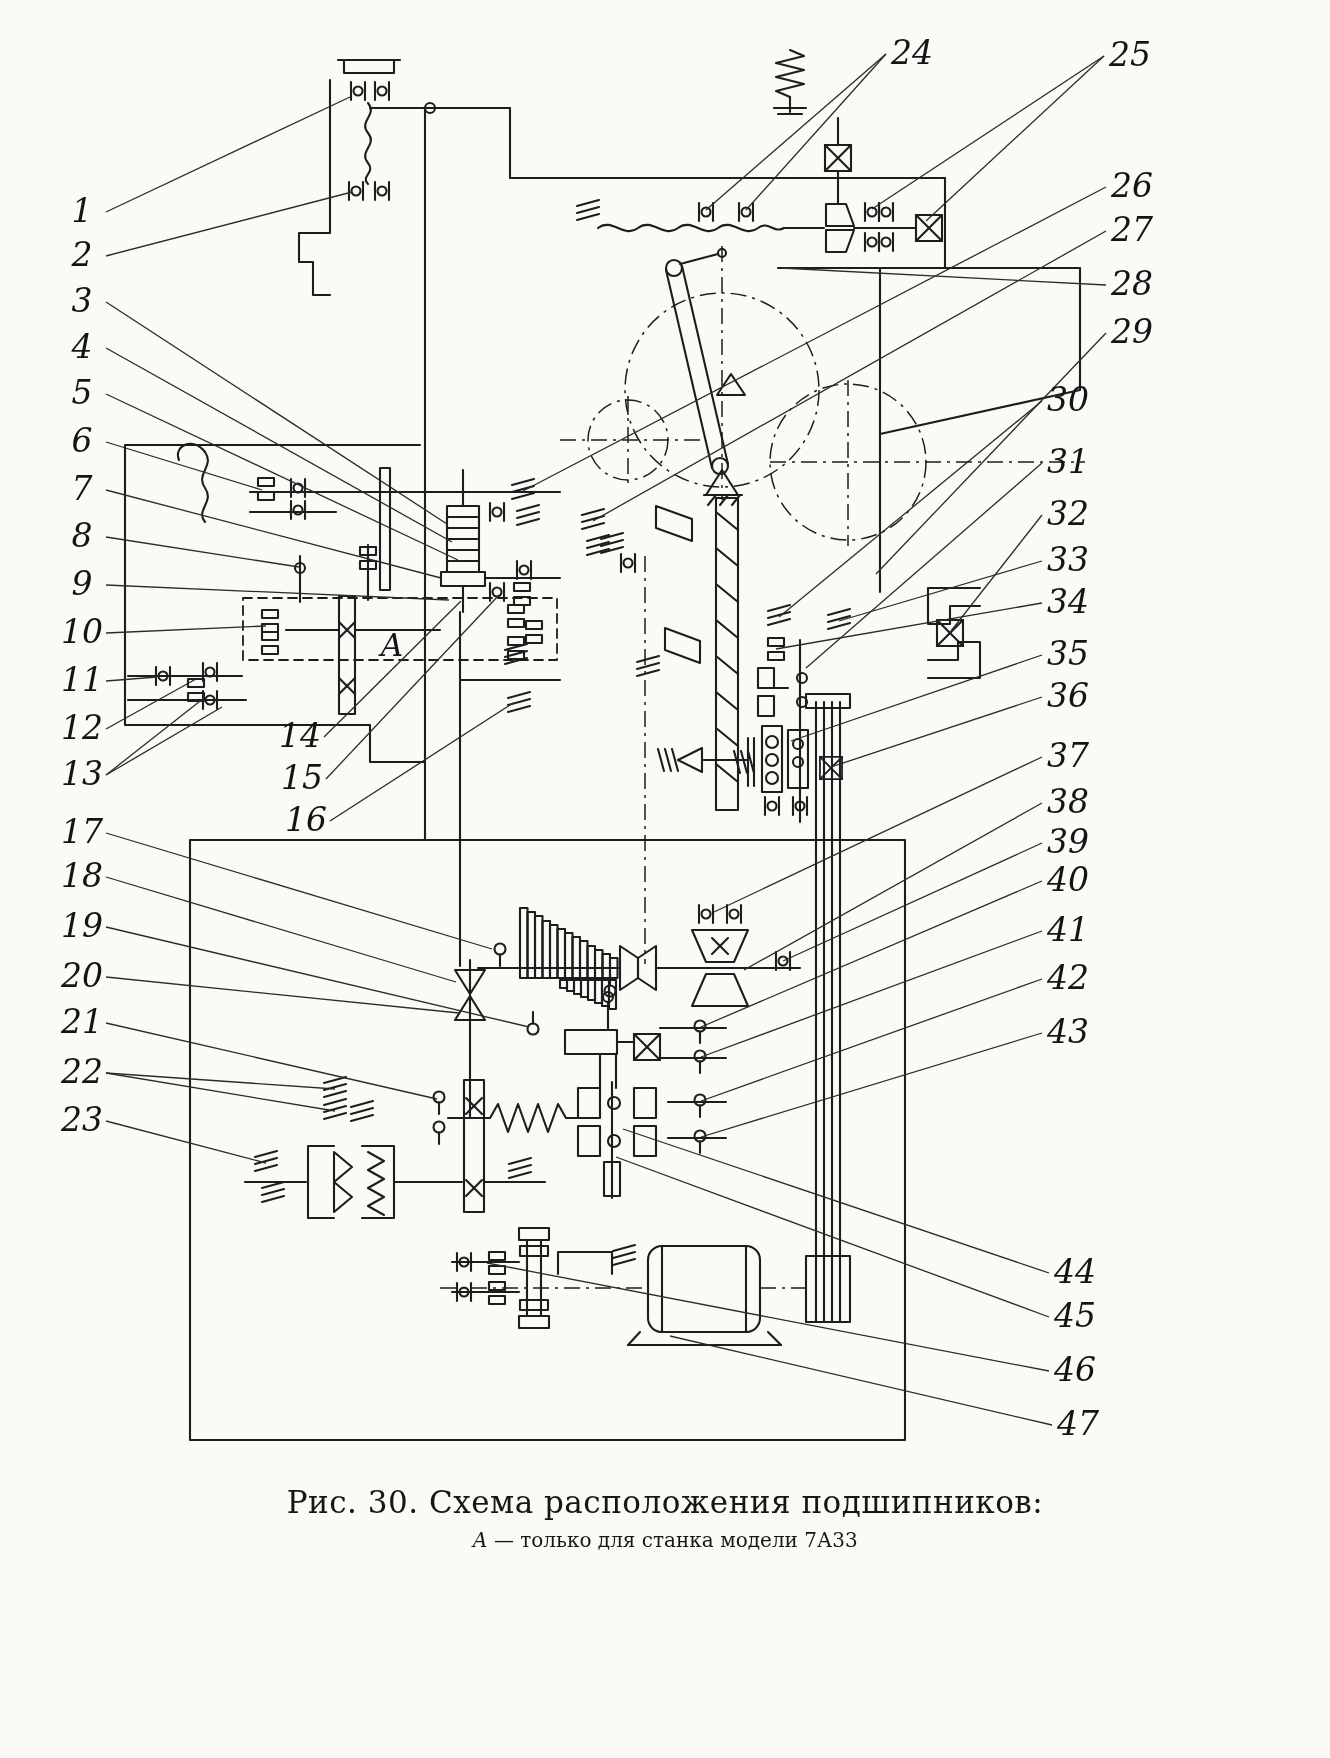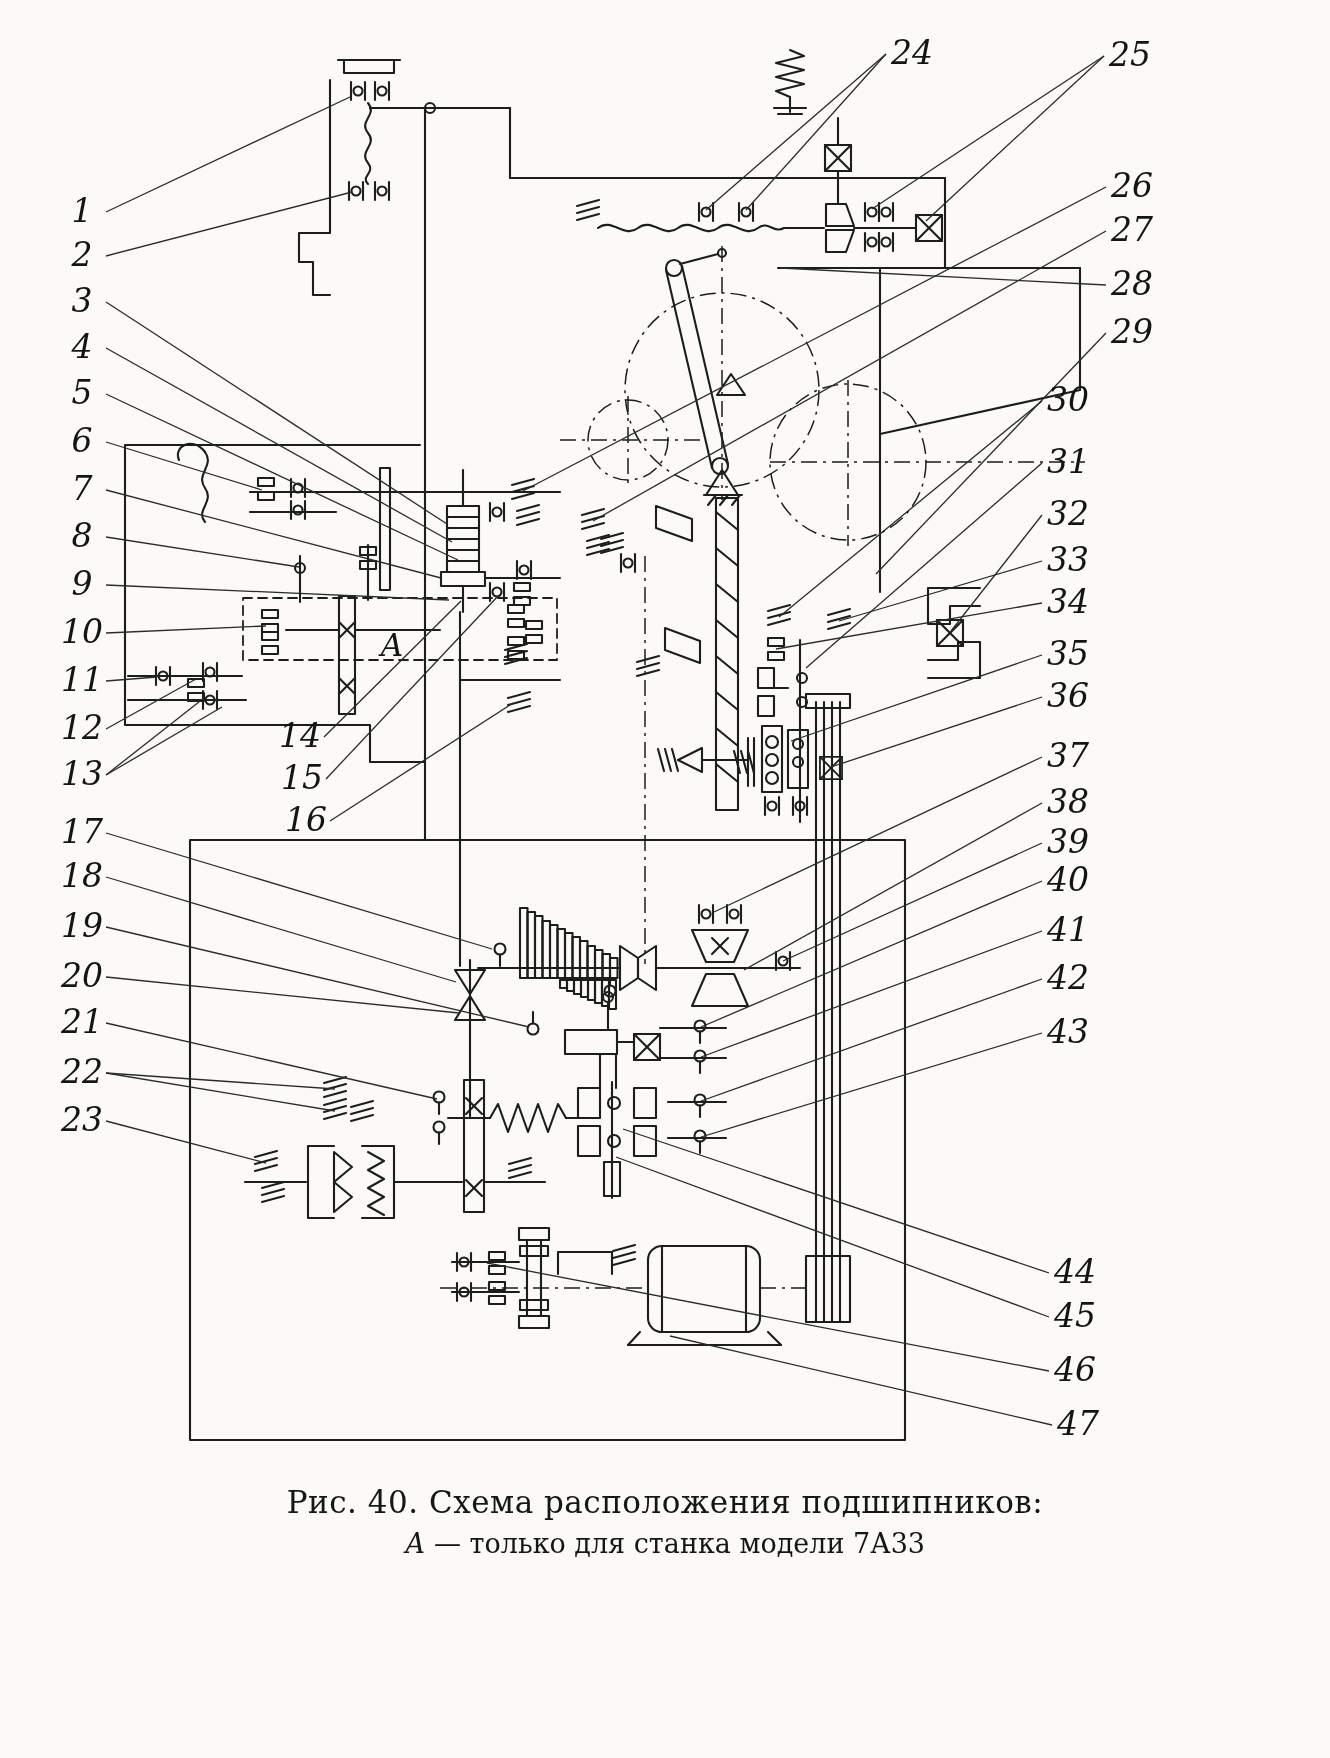--- a/index.html
+++ b/index.html
@@ -10,21 +10,21 @@
   .art{stroke:#1d1d1d;stroke-width:2.1;fill:none;stroke-linejoin:round;stroke-linecap:round}
   .art .dash{stroke-dasharray:9 6;stroke-width:1.8}
   .dd{stroke:#1d1d1d;fill:none;stroke-width:1.5;stroke-dasharray:16 6 3 6}
   .leader{stroke:#2b2b2b;stroke-width:1.3}
   .callout{font-family:"DejaVu Serif", serif;font-style:italic;font-size:33px;fill:#141414;
            text-anchor:middle;stroke:none}
   .lblA{font-family:"DejaVu Serif", serif;font-style:italic;font-size:31px;fill:#141414;
         text-anchor:middle;stroke:none}
   .caption{position:absolute;left:65px;width:1200px;top:1484px;text-align:center;color:#161616}
   .caption .l1{font-size:31px;letter-spacing:0.5px}
-  .caption .l2{font-size:27px;margin-top:8px}
+  .caption .l2{font-size:20px;margin-top:8px}
   .caption i{font-style:italic}
 </style>
 </head>
 <body>
 
 <div class="page">
 <svg class="diagram" width="1330" height="1758" viewBox="0 0 1330 1758">
   <defs>
     <g id="brg">
           <line x1="-7" y1="-9" x2="-7" y2="9"></line>
@@ -460,16 +460,16 @@
         <text x="1075" y="1283" class="callout">44</text>
         <text x="1075" y="1327" class="callout">45</text>
         <text x="1075" y="1381" class="callout">46</text>
         <text x="1078" y="1435" class="callout">47</text>
       </g>
 
   <text x="392" y="656" class="lblA">А</text>
 </svg>
 
 <div class="caption">
-  <div class="l1">Рис. 40. Схема расположения подшипников:</div>
+  <div class="l1">Рис. 30. Схема расположения подшипников:</div>
   <div class="l2"><i>А</i><span> — только для станка модели 7А33</span></div>
 </div>
 </div>
 
 </body></html>

